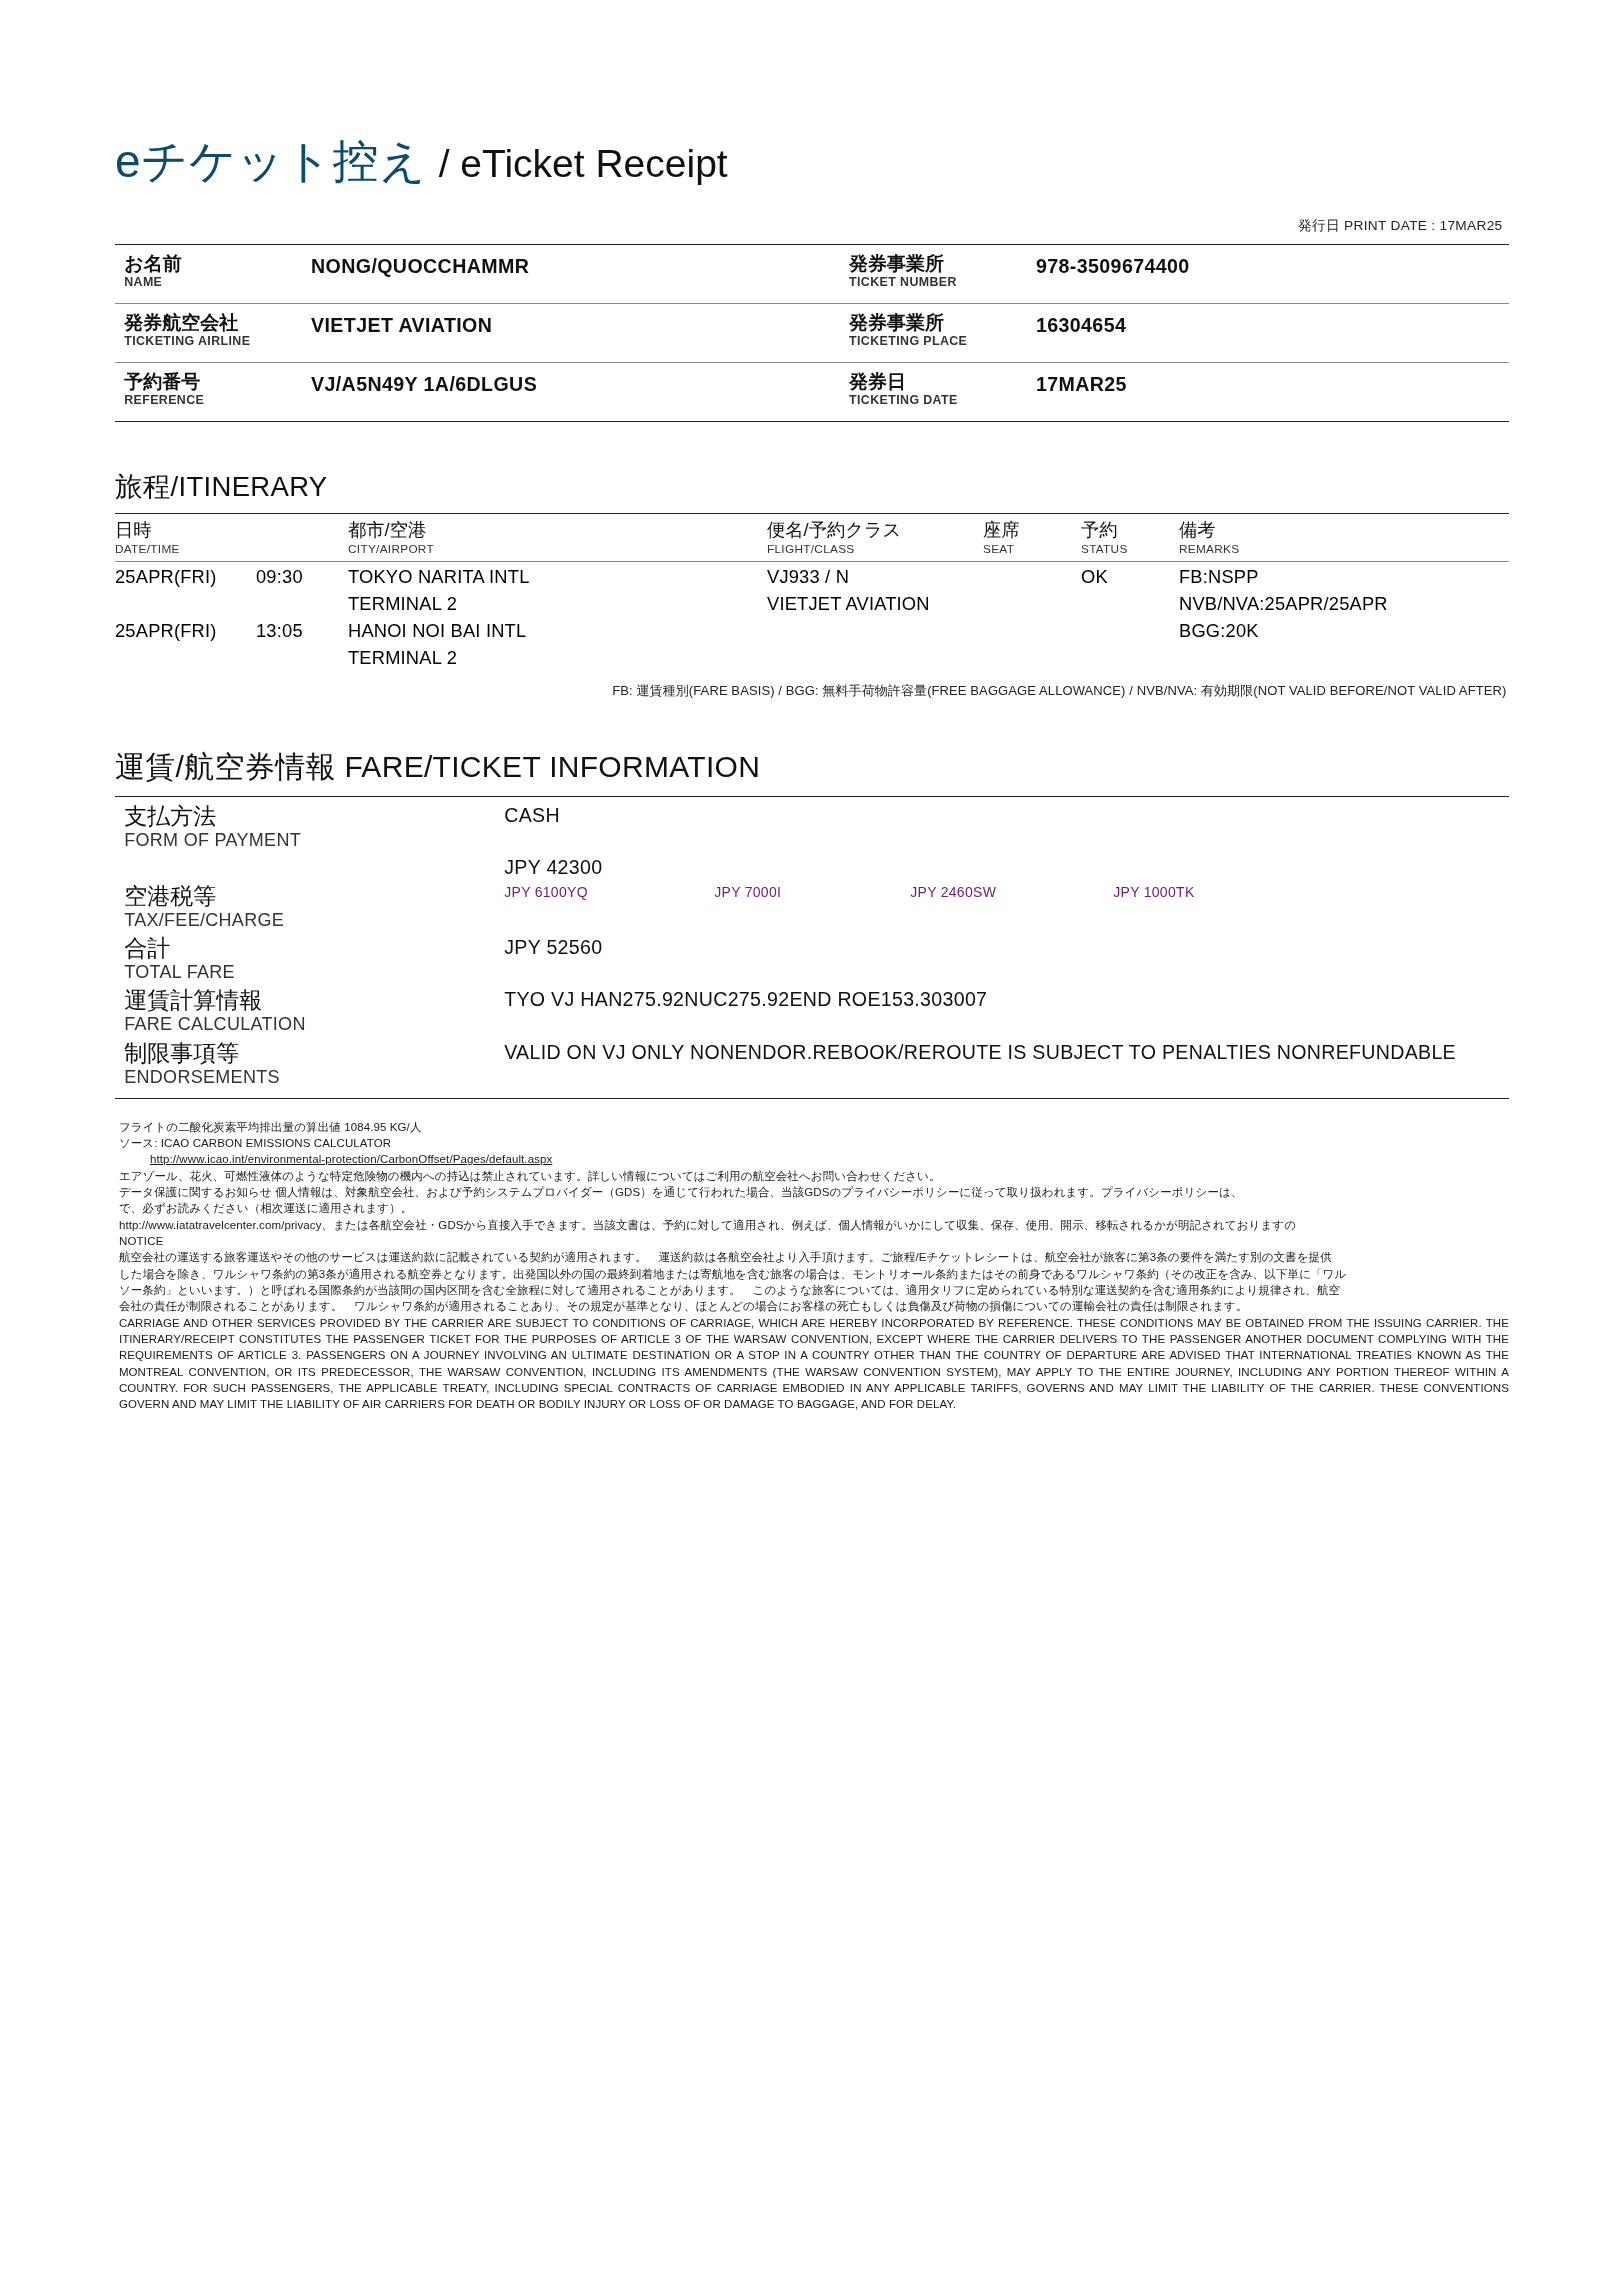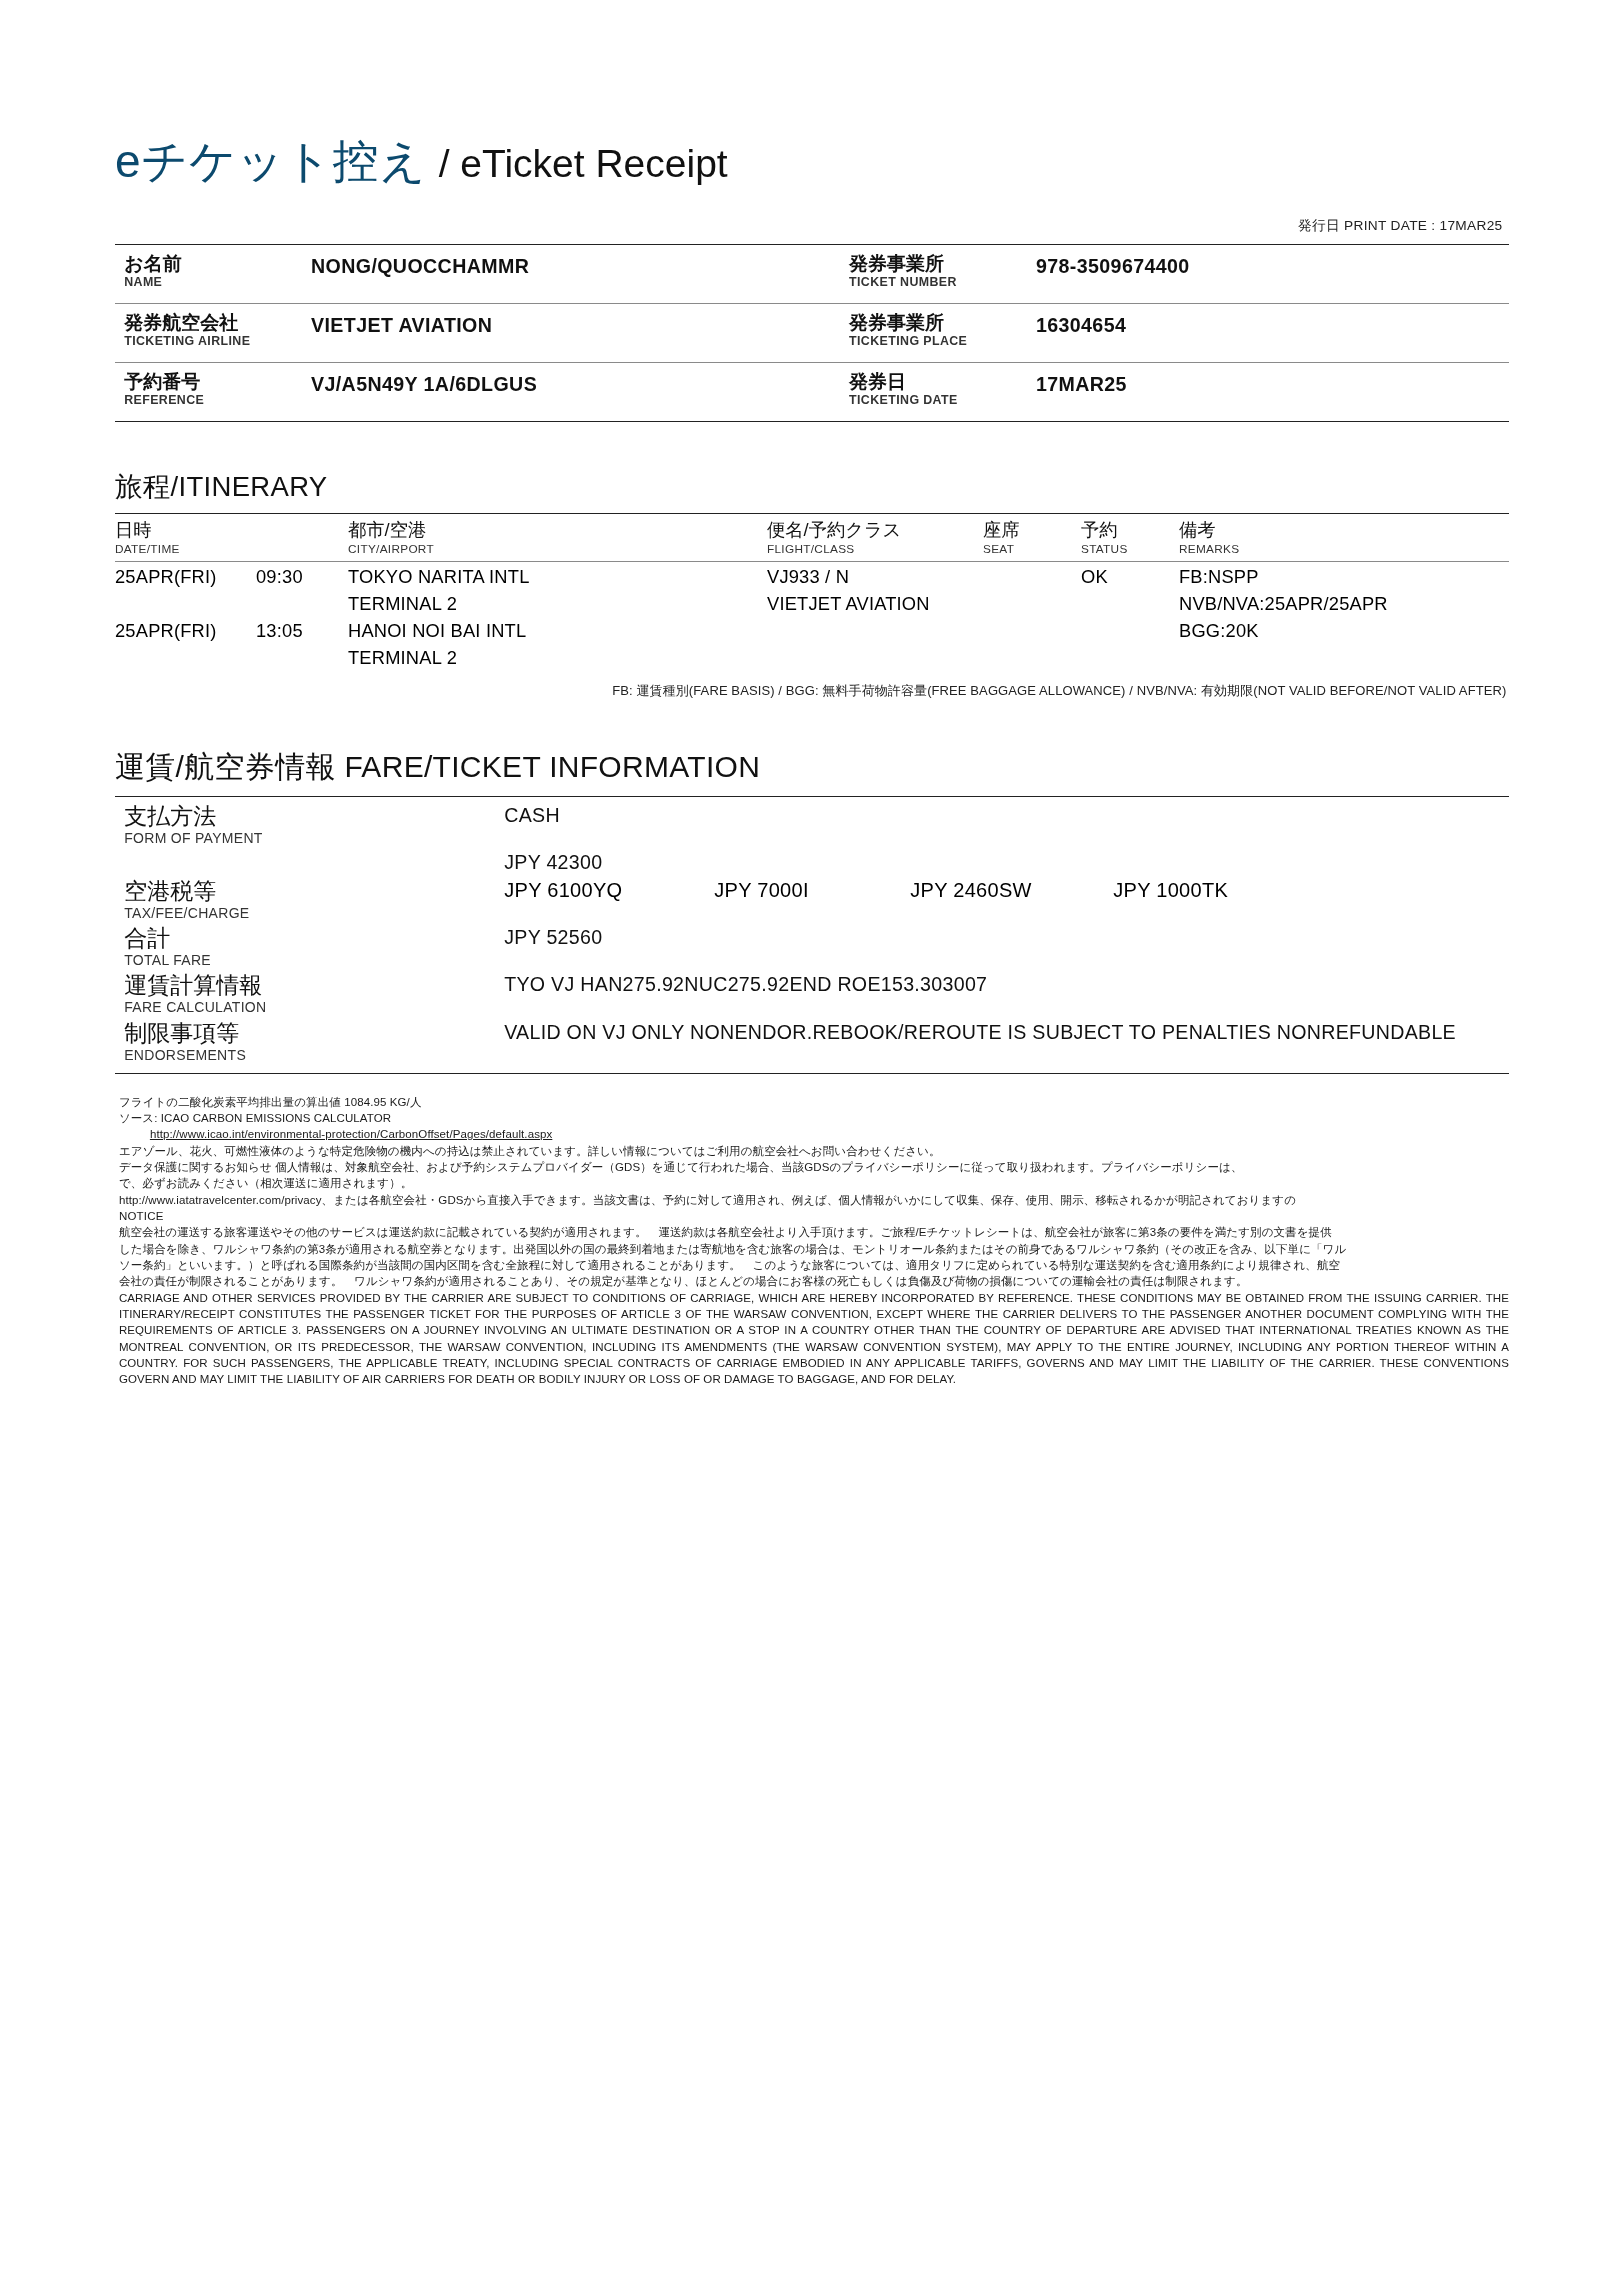--- a/index.html
+++ b/index.html
@@ -175,37 +175,37 @@
     padding-left: 9.2px;
   }
   .fare .jp {
     display: block;
     font-size: 23px;
     line-height: 1.1;
     color: #111;
   }
   .fare .en {
     display: block;
-    font-size: 14px;
+    font-size: 18px;
     letter-spacing: 0.3px;
     color: #333;
     margin-top: 0.7px;
   }
   .fare .valcell {
     font-size: 19.6px;
     color: #111;
     letter-spacing: 0.3px;
     padding-top: 2.6px;
   }
   .taxes {
     display: flex;
   }
   .taxes span {
-    font-size: 20px;
-    color: #000000;
+    font-size: 14px;
+    color: #701a75;
     letter-spacing: 0.3px;
   }
   .tax-0 { width: 210px; }
   .tax-1 { width: 196px; }
   .tax-2 { width: 203px; }
 
   
   .notice {
     margin-top: 19.6px;
     padding-left: 3.9px;

